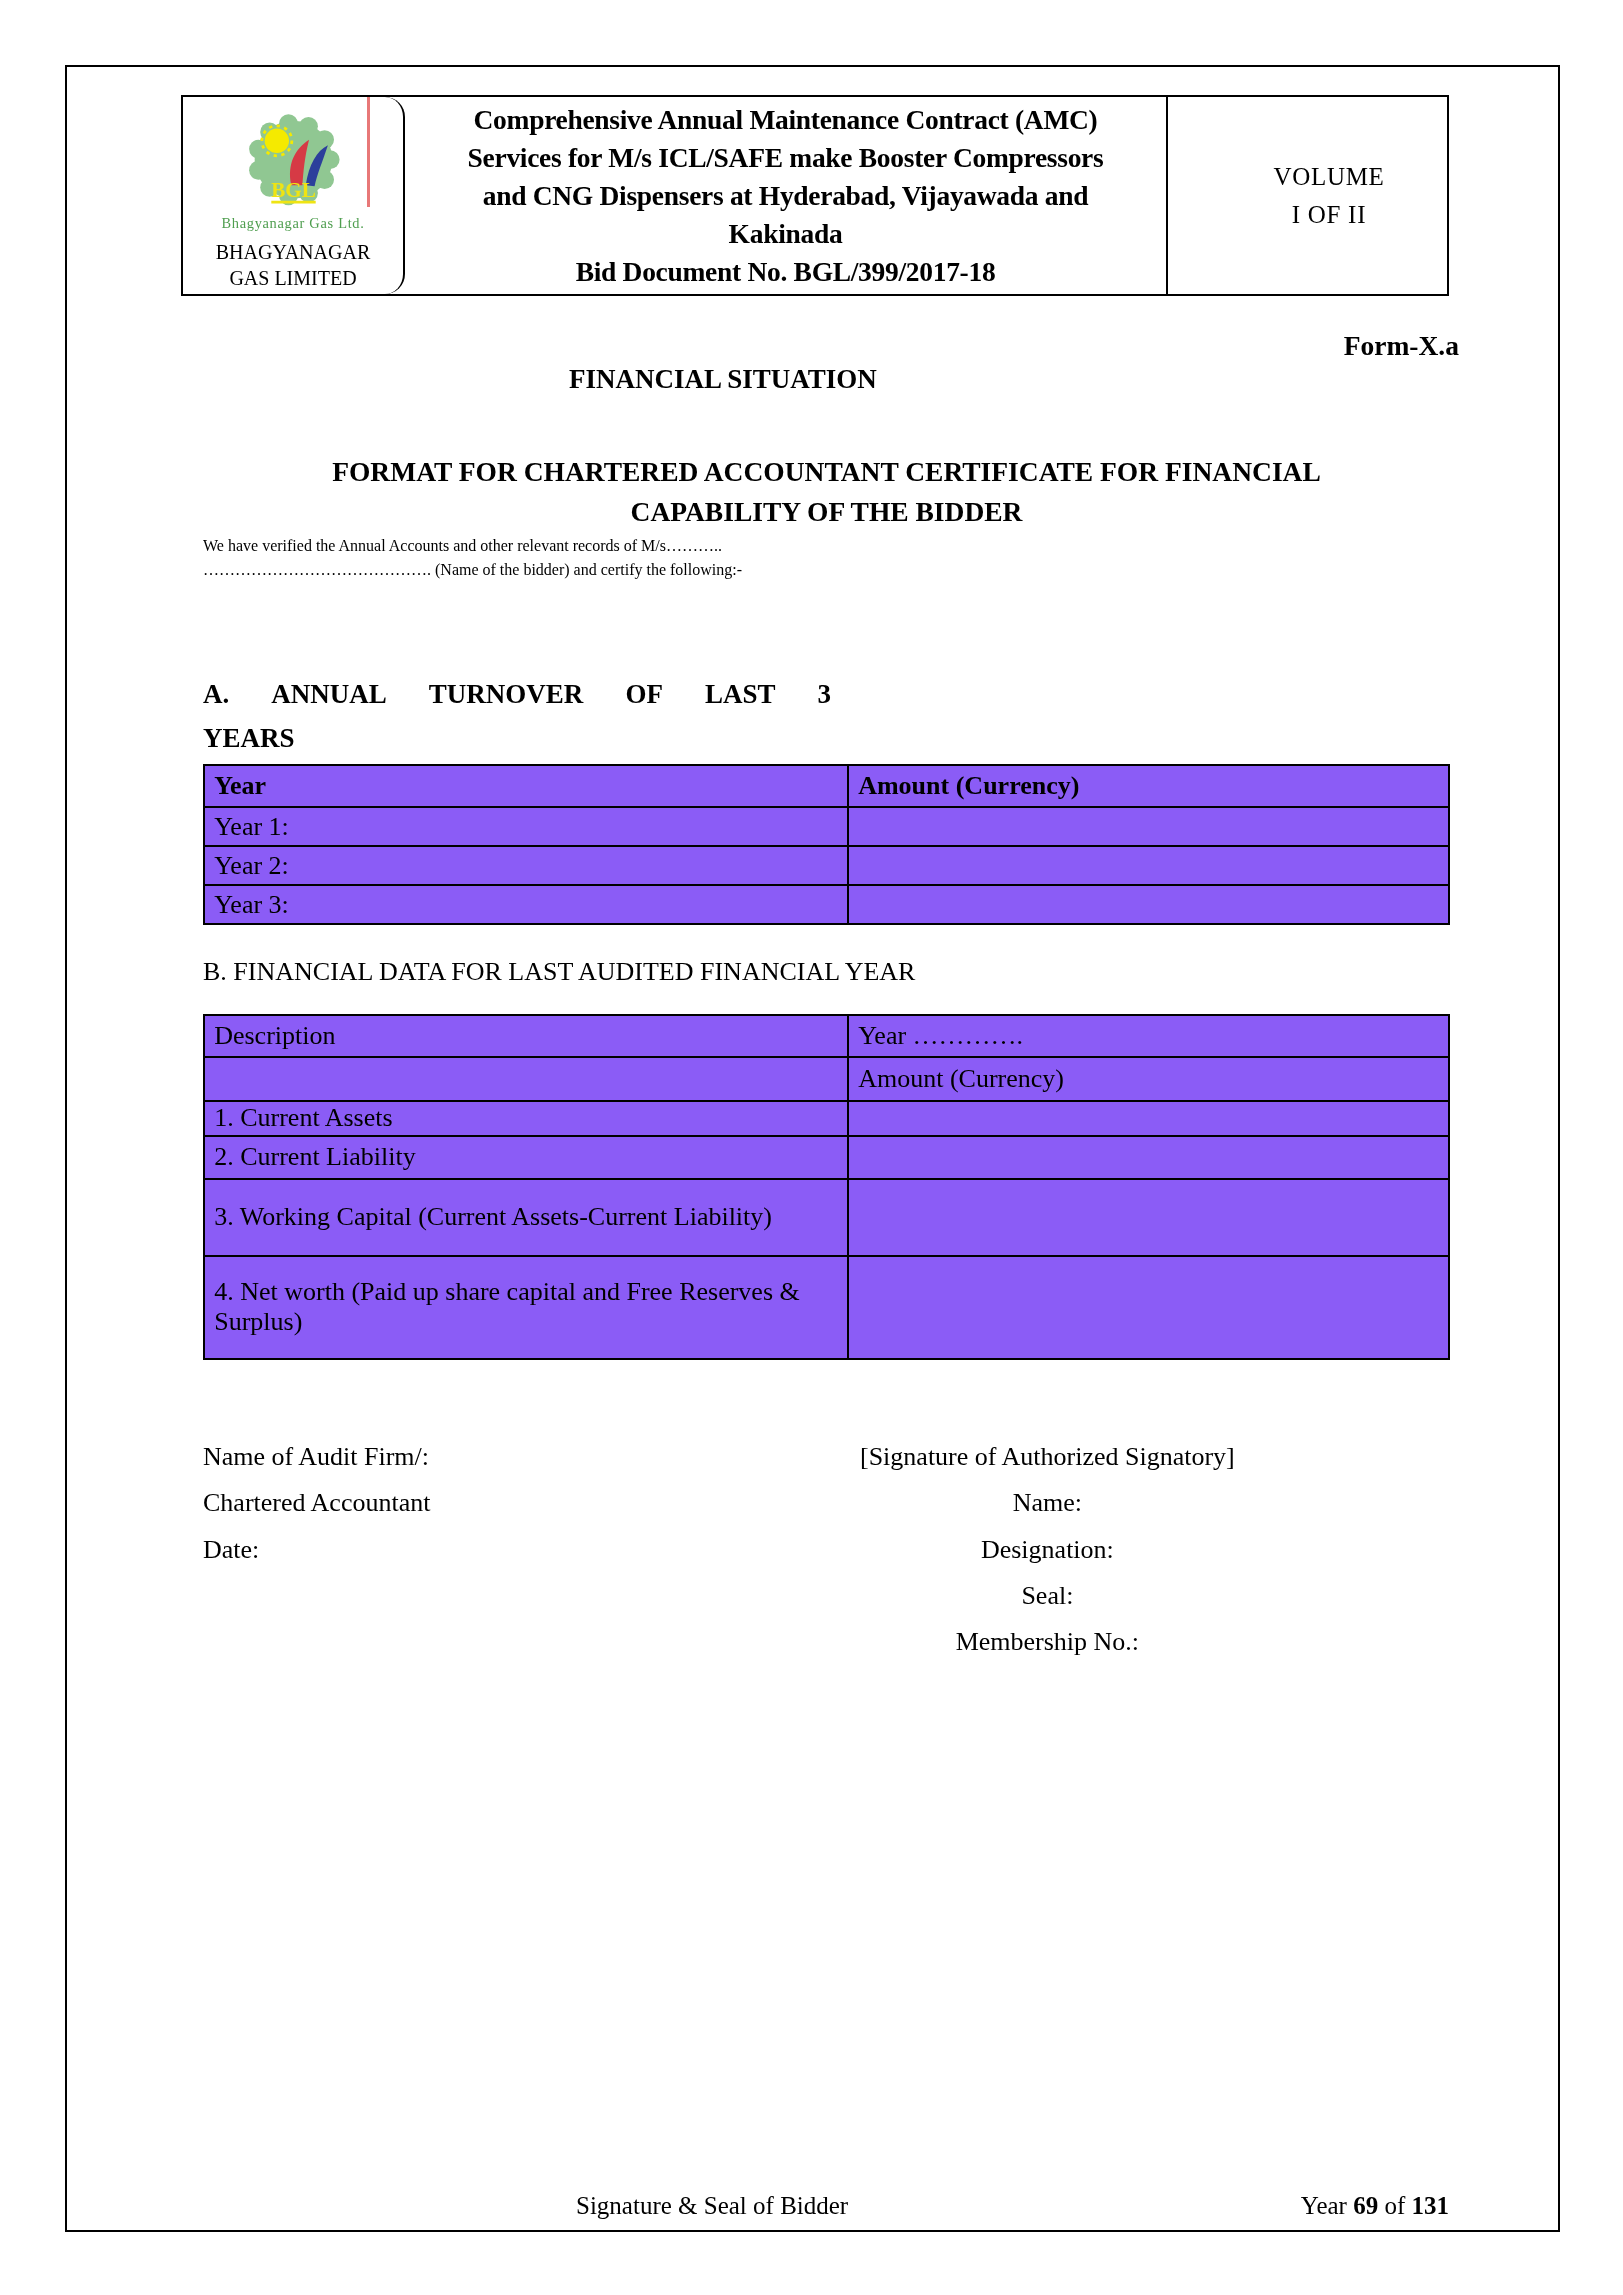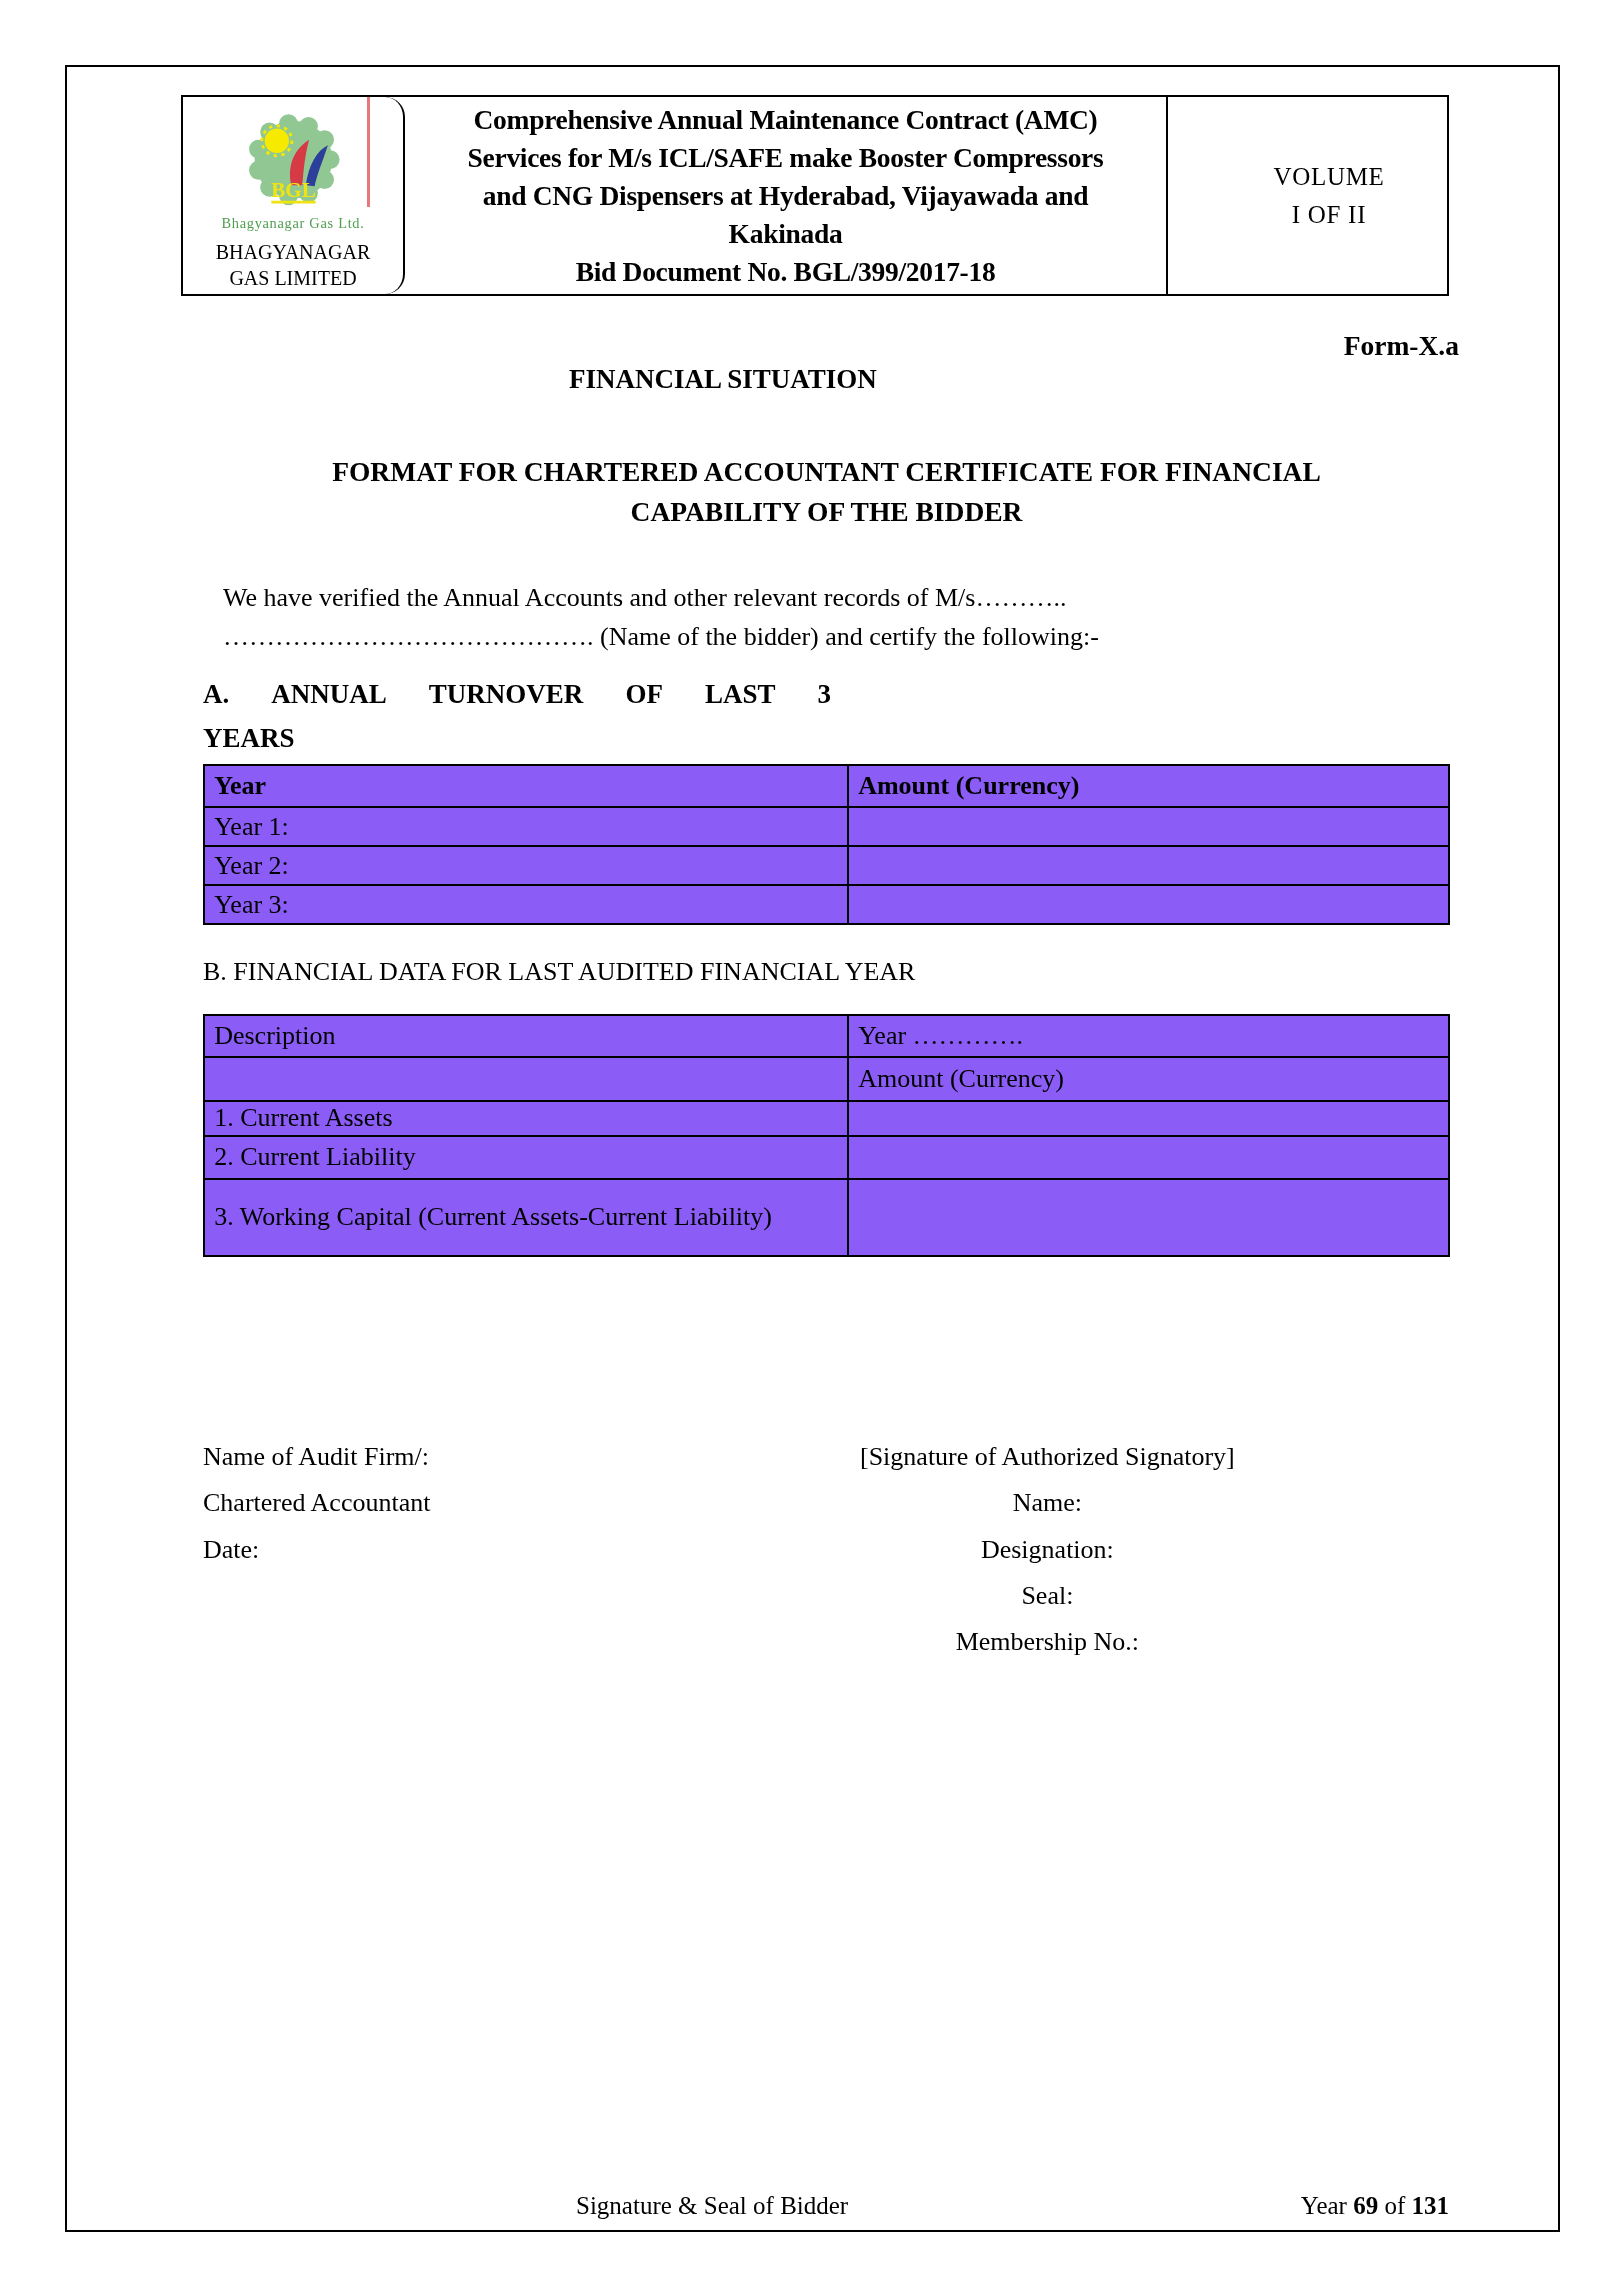--- a/index.html
+++ b/index.html
@@ -20,21 +20,21 @@
   .logo-brand{font-size:14.4px;color:#4f9e4f;margin-top:-2.6px;letter-spacing:0.7px;}
   .logo-company{font-size:20px;line-height:1.32;margin-top:6.5px;}
   .title-cell{flex:1;border-right:2.6px solid #000;box-sizing:border-box;text-align:center;font-weight:bold;font-size:27.5px;line-height:38px;padding-top:3.9px;letter-spacing:-0.3px;}
   .title-cell div{white-space:nowrap;}
   .volume-cell{width:236px;display:flex;flex-direction:column;align-items:center;justify-content:center;font-size:25px;line-height:1.5;letter-spacing:0.7px;padding-left:43px;}
 
   
   .form-code{top:330px;right:164px;font-weight:bold;font-size:27.5px;}
   .fin-situation{top:364px;left:569px;font-weight:bold;font-size:27px;}
   .subtitle{top:452px;left:203px;width:1247px;text-align:center;font-weight:bold;font-size:27.5px;line-height:1.45;}
-  .intro{top:578px;left:203px;width:1256px;font-size:26px;line-height:1.5;margin-left:20px;}
+  .intro{top:534px;left:203px;width:1256px;font-size:16px;line-height:1.5;}
   .intro div{white-space:nowrap;}
 
   .sa-heading{top:679px;left:203px;font-weight:bold;font-size:27px;}
   .sa-line1{display:flex;justify-content:space-between;width:628px;}
   .sa-line2{margin-top:13px;}
 
   table{border-collapse:collapse;background:#8b5cf6;border-radius:6px;}
   td{border:2px solid #000;font-size:26px;padding:1.3px 9.2px;vertical-align:middle;box-sizing:border-box;}
   .table-a{left:203px;top:764px;width:1247px;}
   .table-a .c1{width:644px;}
@@ -175,20 +175,24 @@
     <td></td>
   </tr>
   <tr class="r4">
     <td class="c1">2. Current Liability</td>
     <td></td>
   </tr>
   <tr class="r5">
     <td class="c1">3. Working Capital (Current Assets-Current Liability)</td>
     <td></td>
   </tr>
+  <tr class="r6">
+    <td class="c1">4. Net worth (Paid up share capital and Free Reserves &amp; Surplus)</td>
+    <td></td>
+  </tr>
 </tbody>
   </table>
 
 <div class="abs sig-left">
   <div>Name of Audit Firm/:</div>
   <div>Chartered Accountant</div>
   <div>Date:</div>
 </div>
 
 <div class="abs sig-right">

